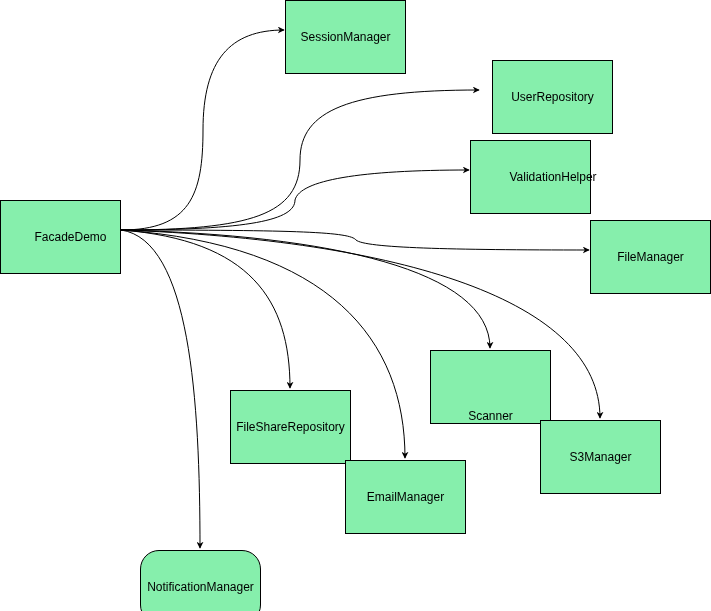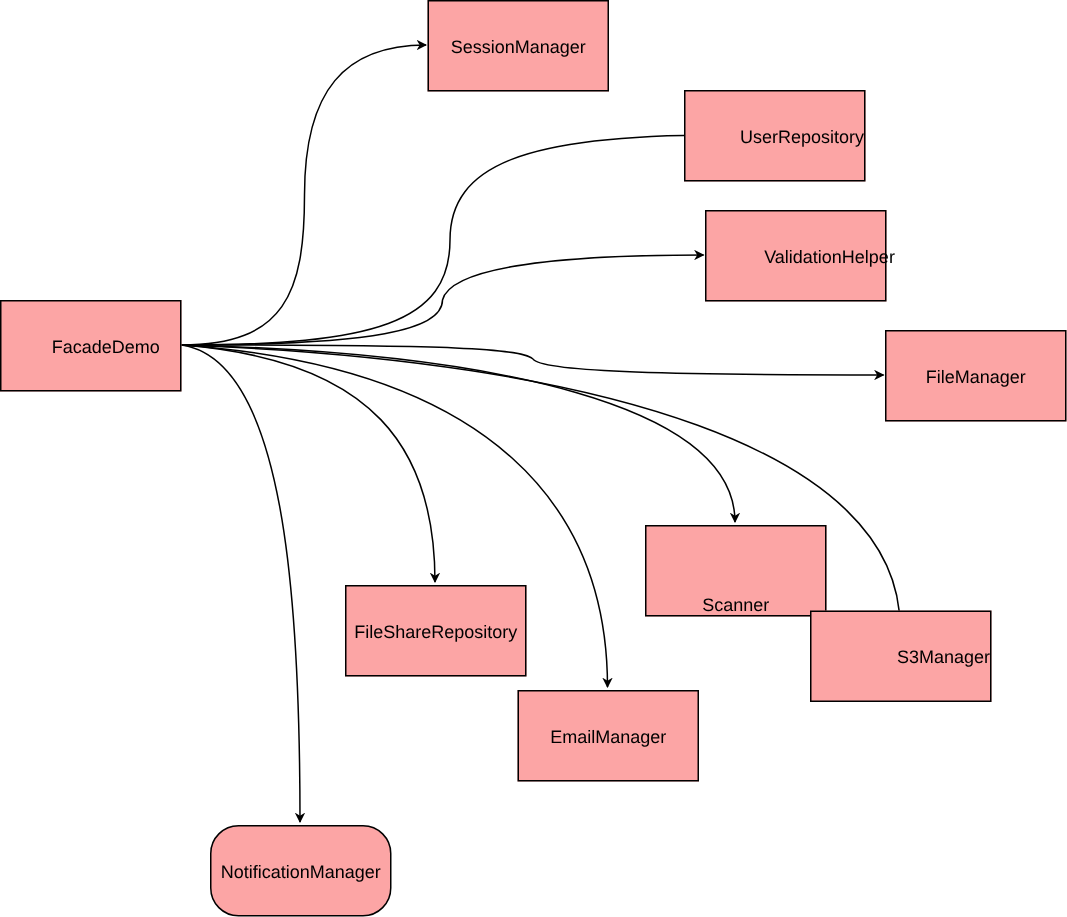--- a/index.html
+++ b/index.html
@@ -1,22 +1,22 @@
 <!DOCTYPE html>
 <html><head>
   <meta charset="utf-8">
   <style>
     html, body { margin: 0; padding: 0; background: #ffffff; }
     body { width: 711px; height: 611px; position: relative; overflow: hidden;
            font-family: "Liberation Sans", sans-serif; }
     #canvas { position: absolute; left: 0; top: 0; width: 711px; height: 611px; }
     .node {
       position: absolute; box-sizing: border-box;
-      width: 121px; height: 61px;
-      border: 1px solid #000000; background: #fca5a5;
+      width: 121px; height: 74px;
+      border: 1px solid #000000; background: #86efac;
       display: flex; align-items: center; justify-content: center;
       font-size: 12px; color: #000000;
     }
     svg.edges { position: absolute; left: 0; top: 0; }
     svg.edges path.edge { fill: none; stroke: #000000; stroke-width: 1; }
   </style>
 </head>
 <body>
 
 <div id="canvas">
@@ -45,33 +45,33 @@
 
     <path class="edge" marker-end="url(#arrow)" d="M121,230 C190,240 200,400 200,548"></path>
   </svg>
 
   <div class="node" style="left:0px; top:200px;padding-left:20px;">
     <span>FacadeDemo</span>
   </div>
   <div class="node" style="left:285px; top:0px;">
     <span>SessionManager</span>
   </div>
-  <div class="node" style="left:456px; top:60px;justify-content:flex-end;">
+  <div class="node" style="left:492px; top:60px;">
     <span>UserRepository</span>
   </div>
   <div class="node" style="left:470px; top:140px;padding-left:45px;">
     <span>ValidationHelper</span>
   </div>
   <div class="node" style="left:590px; top:220px;">
     <span>FileManager</span>
   </div>
   <div class="node" style="left:430px; top:350px;align-items:flex-end;">
     <span>Scanner</span>
   </div>
-  <div class="node" style="left:540px; top:407px;justify-content:flex-end;">
+  <div class="node" style="left:540px; top:420px;">
     <span>S3Manager</span>
   </div>
   <div class="node" style="left:230px; top:390px;">
     <span>FileShareRepository</span>
   </div>
   <div class="node" style="left:345px; top:460px;justify-content:center;">
     <span>EmailManager</span>
   </div>
   <div class="node" style="left:140px; top:550px;border-radius:19px;">
     <span>NotificationManager</span>

